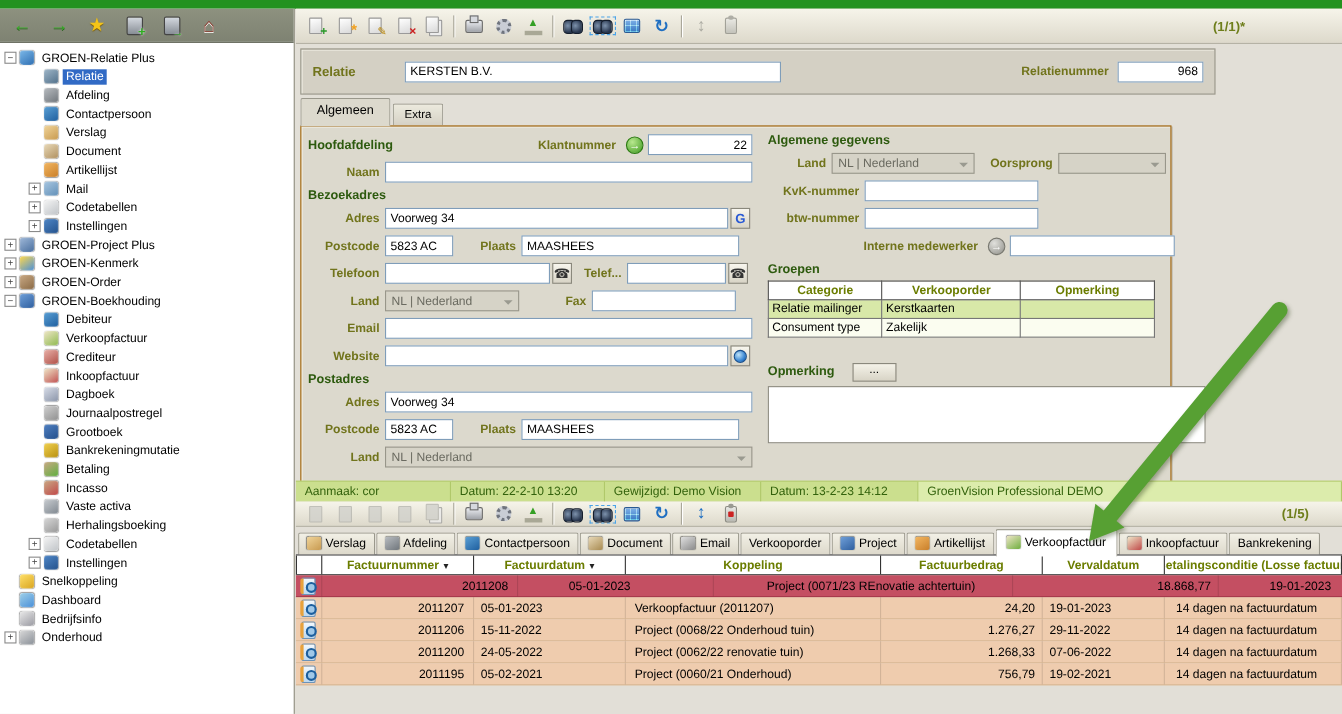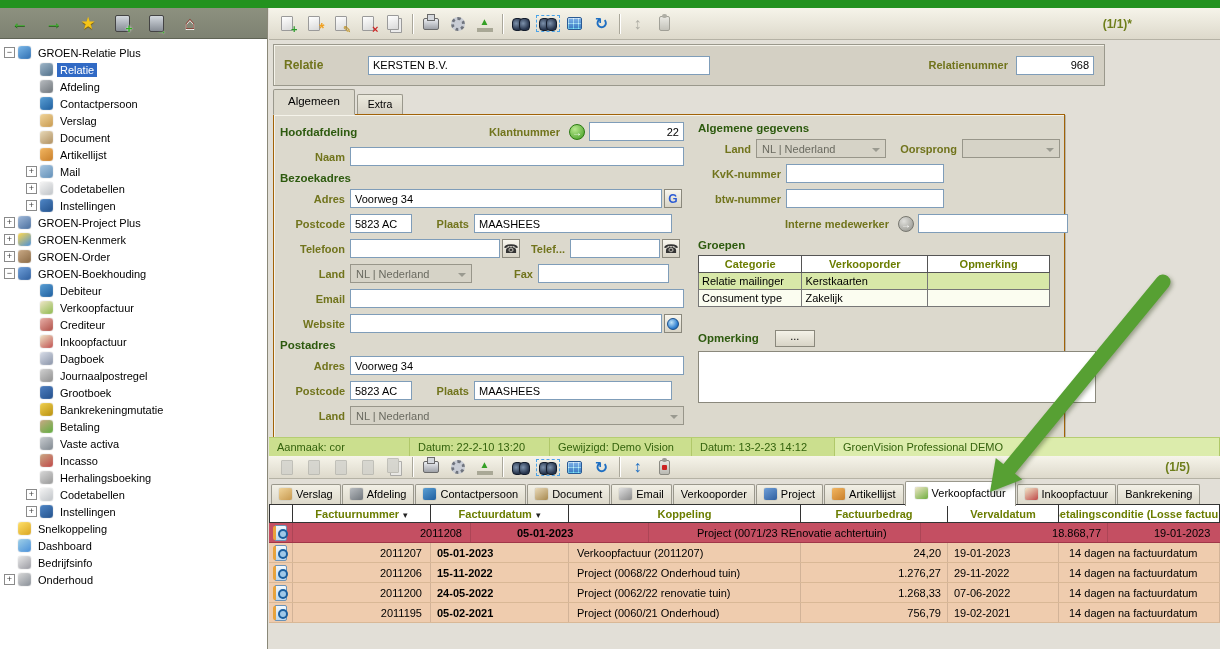--- a/index.html
+++ b/index.html
@@ -132,21 +132,21 @@
   .irow.sel{background:#c44f62;border-bottom:1px solid #a03648;gap:40px;}
   .cell{overflow:hidden;white-space:nowrap;}
   .c0{width:24px;flex:0 0 24px;display:flex;align-items:center;justify-content:center;}
   .c1{width:138px;flex:0 0 138px;}
   .c2{width:138px;flex:0 0 138px;}
   .c3{width:232px;flex:0 0 232px;}
   .c4{width:147px;flex:0 0 147px;}
   .c5{width:111px;flex:0 0 111px;}
   .c6{flex:1;}
   .irow .c1{text-align:right;padding-right:8px;}
-  .irow .c2{padding-left:6px;font-weight:bold;}
+  .irow .c2{padding-left:6px;}
   .irow .c3{padding-left:8px;}
   .irow .c4{text-align:right;padding-right:6px;}
   .irow .c5{padding-left:6px;}
   .irow .c6{padding-left:10px;}
   .irow .cell{border-right:1px solid rgba(0,0,0,.12);height:100%;line-height:20px;}
   .mag{width:13px;height:16px;background:linear-gradient(#f2f8fd,#bcd8ef);border:1px solid #6b93b8;border-radius:2px;position:relative;}
   .mag::before{content:"";position:absolute;left:-2px;top:0;bottom:0;width:3px;background:#e8a23c;border-radius:2px 0 0 2px;}
   .mag::after{content:"";position:absolute;left:3px;top:3px;width:6px;height:6px;border:2px solid #1c5f9e;border-radius:50%;background:#9fc8e8;}
 
   
@@ -282,27 +282,27 @@
           <span class="tico" style="--a:#f0d050;--b:#b89010"></span>
           <span class="tl">Bankrekeningmutatie</span>
         </div>
       <div class="trow lvl1">
           <span class="exp none"></span>
           <span class="tico" style="--a:#c9a985;--b:#5fae3f"></span>
           <span class="tl">Betaling</span>
         </div>
       <div class="trow lvl1">
           <span class="exp none"></span>
+          <span class="tico" style="--a:#c9a985;--b:#c04848"></span>
+          <span class="tl">Incasso</span>
+        </div>
+      <div class="trow lvl1">
+          <span class="exp none"></span>
           <span class="tico" style="--a:#c8ccd0;--b:#808890"></span>
           <span class="tl">Vaste activa</span>
-        </div>
-      <div class="trow lvl1">
-          <span class="exp none"></span>
-          <span class="tico" style="--a:#c9a985;--b:#c04848"></span>
-          <span class="tl">Incasso</span>
         </div>
       <div class="trow lvl1">
           <span class="exp none"></span>
           <span class="tico" style="--a:#d8d8d8;--b:#989898"></span>
           <span class="tl">Herhalingsboeking</span>
         </div>
       <div class="trow lvl1">
           <span class="exp g-pl"></span>
           <span class="tico" style="--a:#f4f4f4;--b:#c0c4c8"></span>
           <span class="tl">Codetabellen</span>

